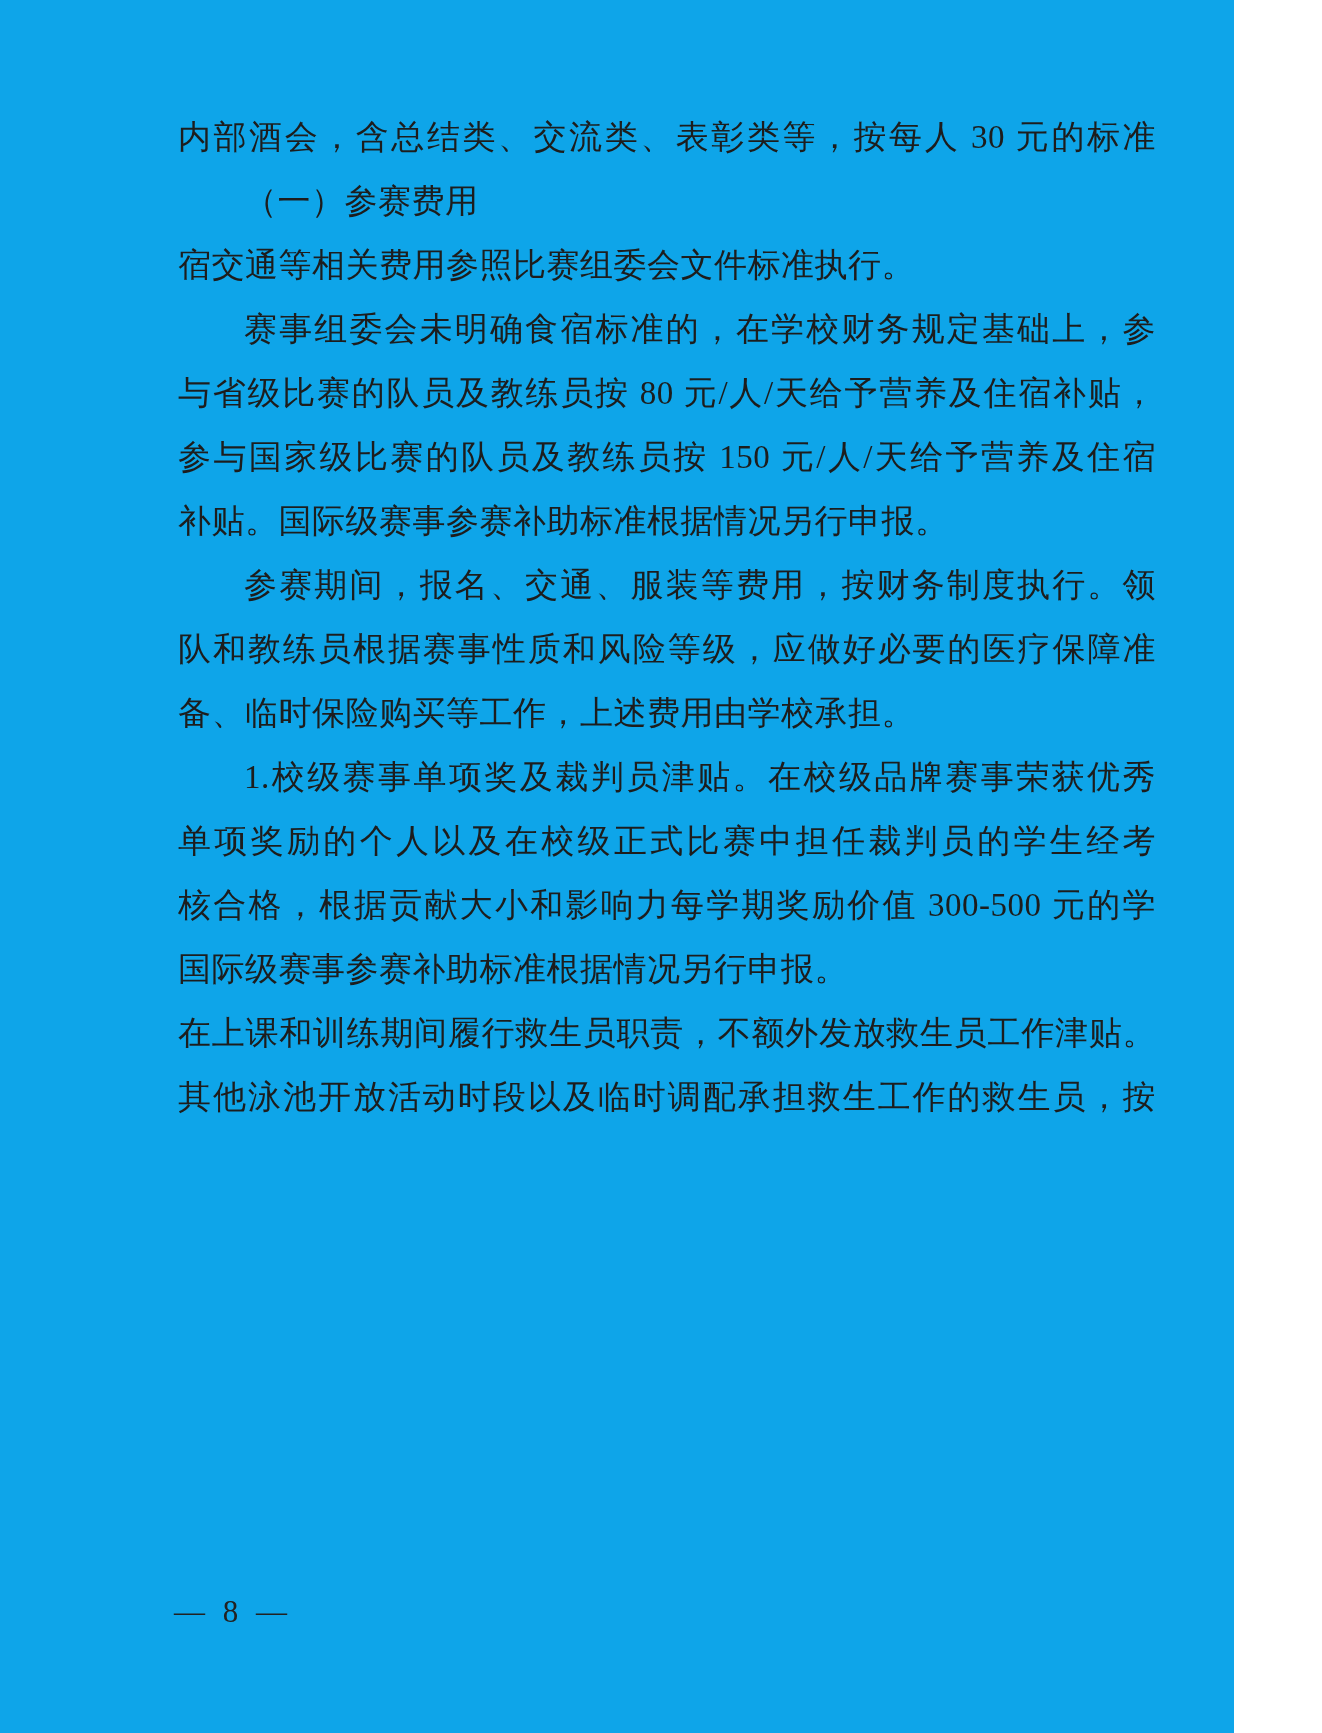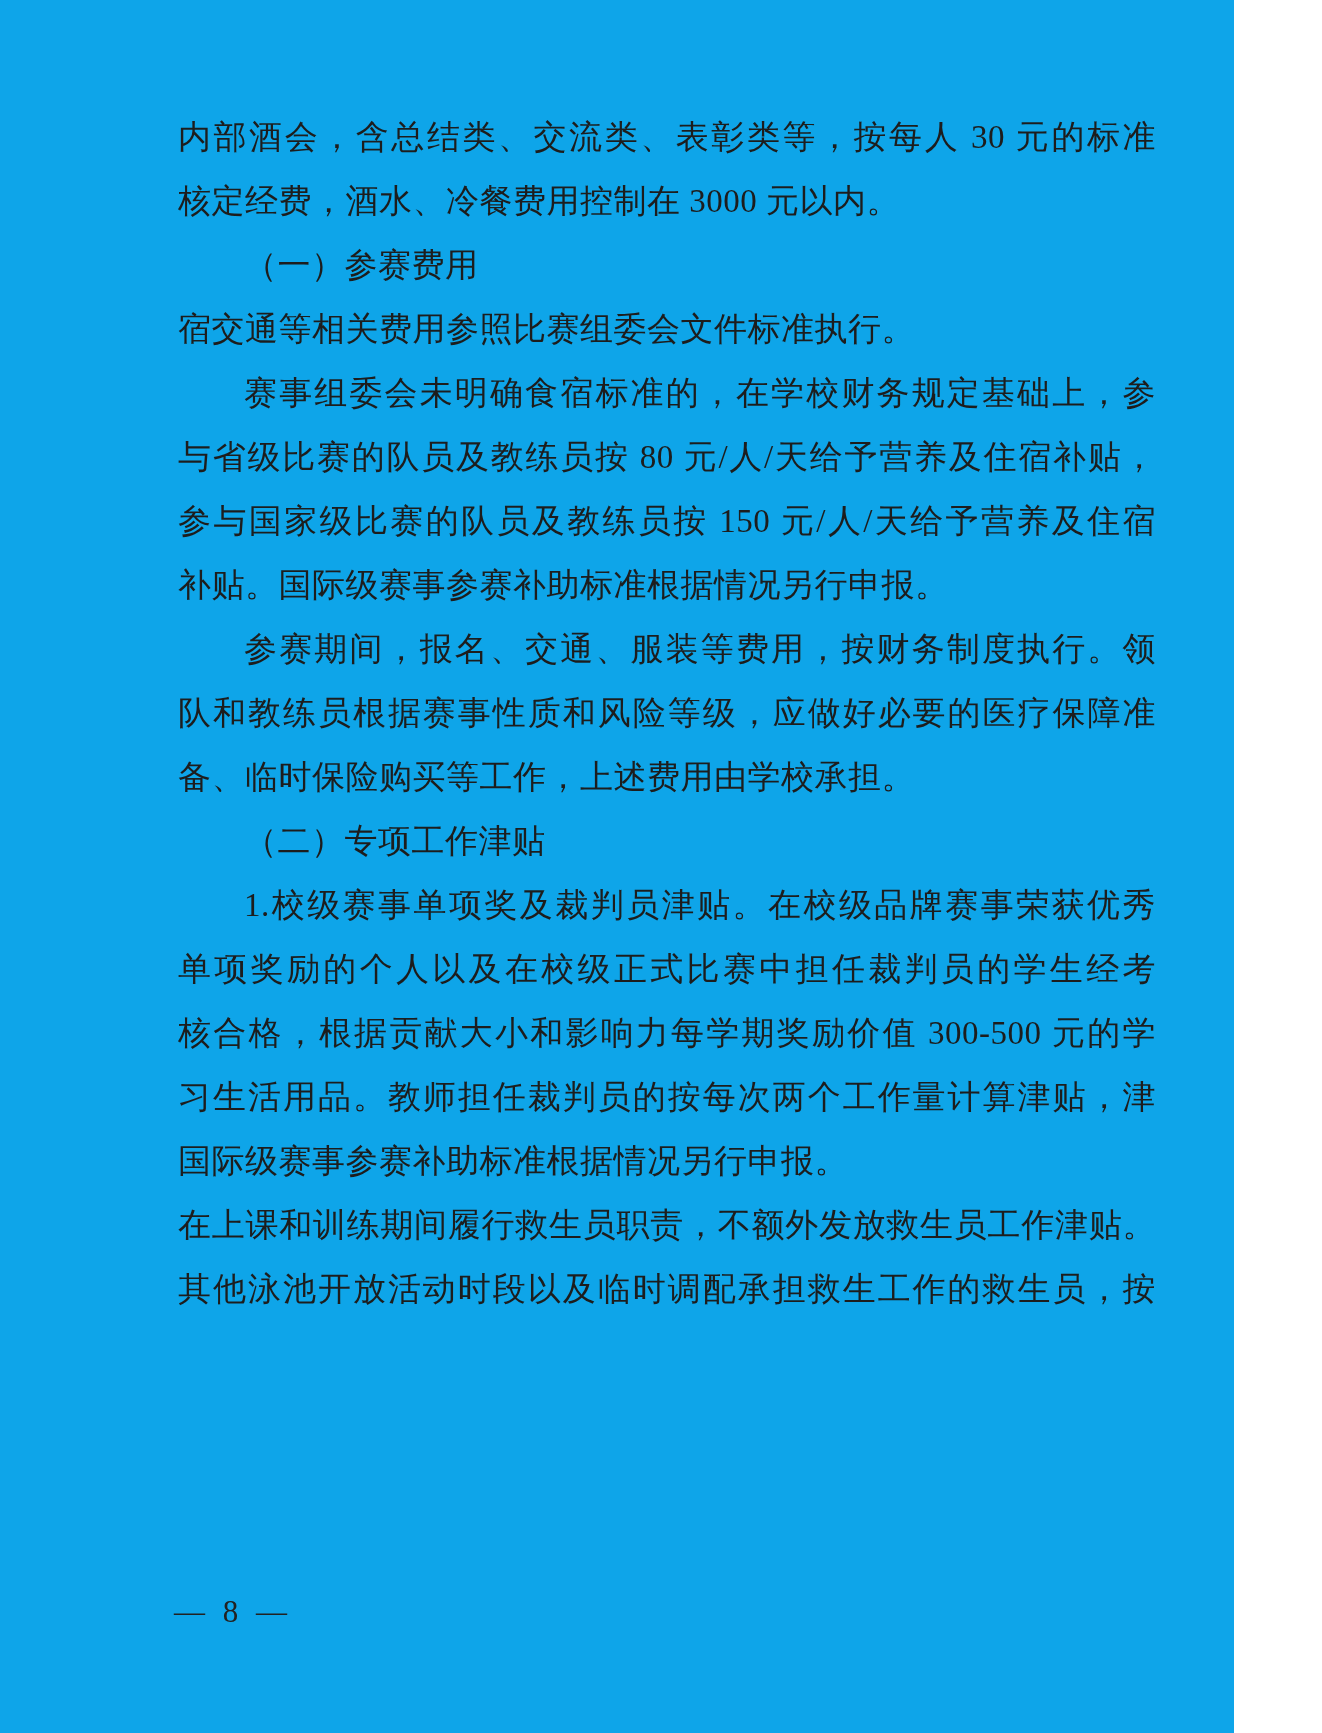--- a/index.html
+++ b/index.html
@@ -55,33 +55,30 @@
     letter-spacing: 5px;
     color: #222222;
   }
 </style>
 </head>
 <body>
 
 <div class="page">
   <div class="textblock" id="textblock">
       <div class="line jfull">内部酒会，含总结类、交流类、表彰类等，按每人 30 元的标准</div>
-      <div class="line">核定经费，酒水、冷餐费用控制在 3000 元以内。</div>
       <div class="line indent">（一）参赛费用</div>
       <div class="line">宿交通等相关费用参照比赛组委会文件标准执行。</div>
       <div class="line indent jfull">赛事组委会未明确食宿标准的，在学校财务规定基础上，参</div>
       <div class="line jfull">与省级比赛的队员及教练员按 80 元/人/天给予营养及住宿补贴，</div>
       <div class="line jfull">参与国家级比赛的队员及教练员按 150 元/人/天给予营养及住宿</div>
       <div class="line">补贴。国际级赛事参赛补助标准根据情况另行申报。</div>
       <div class="line indent jfull">参赛期间，报名、交通、服装等费用，按财务制度执行。领</div>
       <div class="line jfull">队和教练员根据赛事性质和风险等级，应做好必要的医疗保障准</div>
       <div class="line">备、临时保险购买等工作，上述费用由学校承担。</div>
-      <div class="line indent">（二）专项工作津贴</div>
       <div class="line indent jfull">1.校级赛事单项奖及裁判员津贴。在校级品牌赛事荣获优秀</div>
       <div class="line jfull">单项奖励的个人以及在校级正式比赛中担任裁判员的学生经考</div>
       <div class="line jfull">核合格，根据贡献大小和影响力每学期奖励价值 300-500 元的学</div>
-      <div class="line jfull">习生活用品。教师担任裁判员的按每次两个工作量计算津贴，津</div>
       <div class="line">国际级赛事参赛补助标准根据情况另行申报。</div>
       <div class="line jfull">在上课和训练期间履行救生员职责，不额外发放救生员工作津贴。</div>
       <div class="line jfull">其他泳池开放活动时段以及临时调配承担救生工作的救生员，按</div>
     </div>
   <div class="page-number">— 8 —</div>
 </div>
 
 </body></html>

